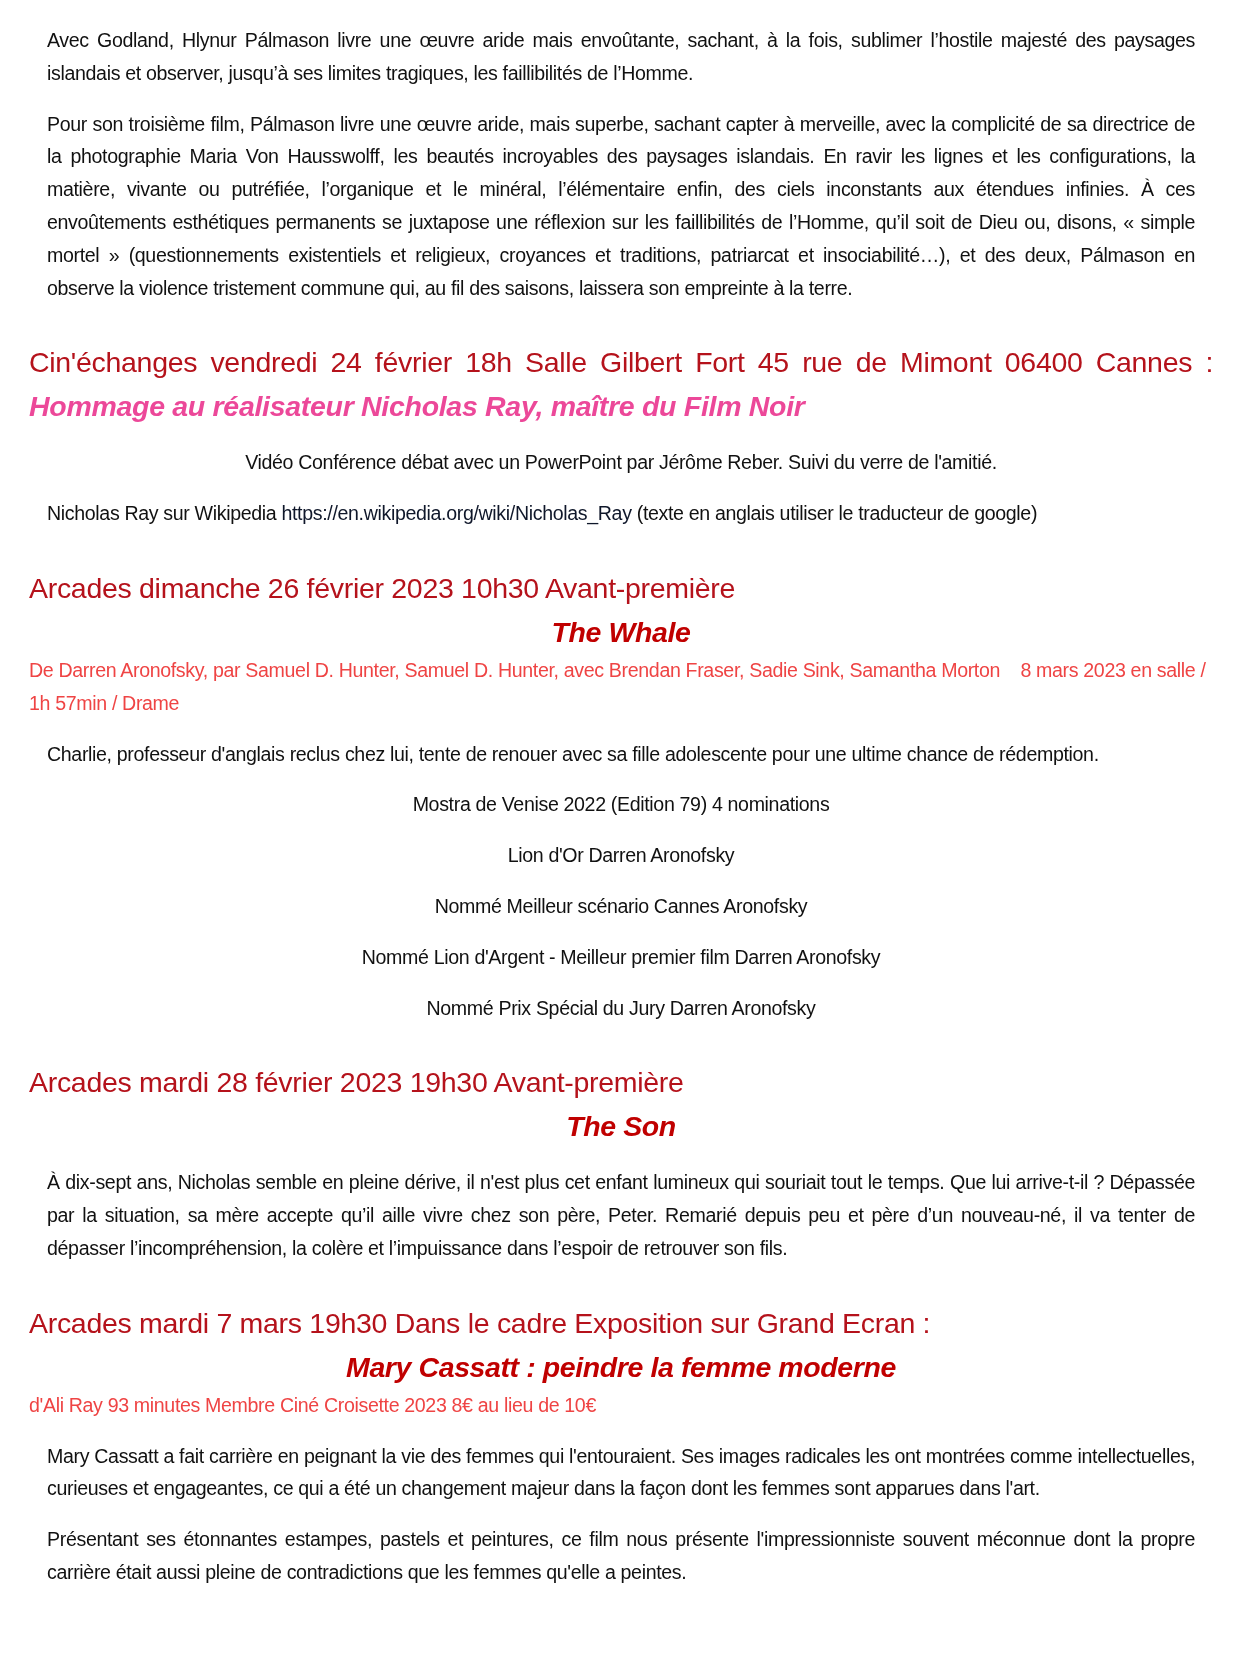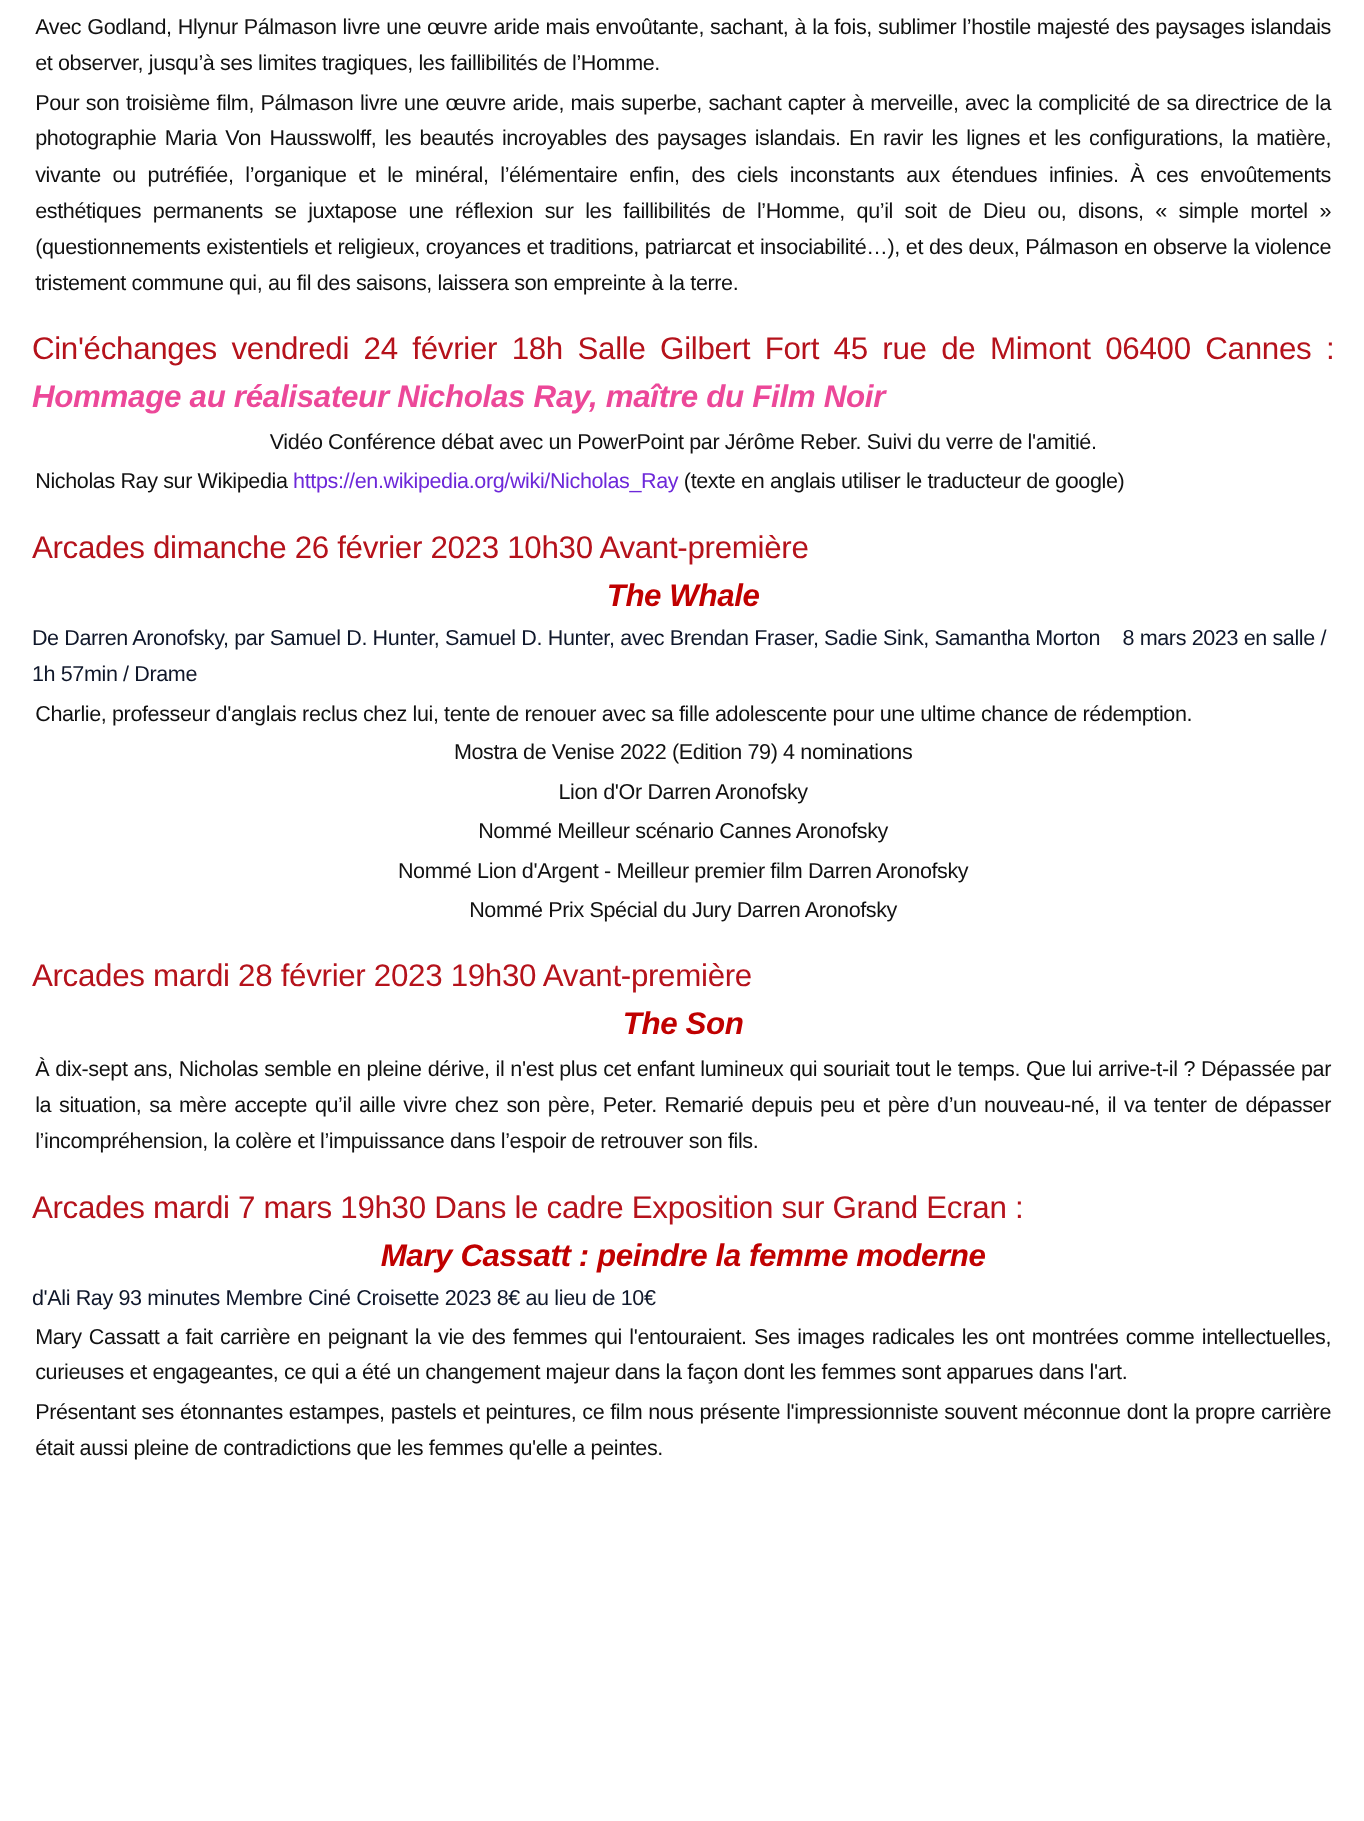--- a/index.html
+++ b/index.html
@@ -15,21 +15,21 @@
       padding: 6px 27px 0 29px;
       width: 1184px;
     }
     .body-text {
       font-size: 19.6px;
       line-height: 32.8px;
       text-align: justify;
       letter-spacing: -0.35px;
       margin: 0;
     }
-    .body-text p { margin: 3px; }
+    .body-text p { margin: 18px; }
     .left { text-align: center; }
     .event-heading {
       font-size: 28.5px;
       line-height: 44px;
       color: #b5121b;
       margin: 0;
       letter-spacing: -0.3px;
     }
     .event-heading.justify { text-align: justify; text-align-last: left; }
     .title-center {
@@ -43,26 +43,26 @@
       letter-spacing: -0.4px;
     }
     .inline-title {
       font-weight: bold;
       font-style: italic;
       color: #ec4899;
     }
     .credits {
       font-size: 19.6px;
       line-height: 32.8px;
-      color: #0f172a;
+      color: #ef4444;
       margin: 0;
       letter-spacing: -0.35px;
     }
     .gap-m { height: 18px; }
-    .url { color: #6d28d9; }
+    .url { color: #0f172a; }
   </style>
 </head>
 <body>
 
 <div class="page">
 
   <section>
     <div class="body-text">
       <p>Avec Godland, Hlynur Pálmason livre une œuvre aride mais envoûtante, sachant, à la fois, sublimer l’hostile majesté des paysages islandais et observer, jusqu’à ses limites tragiques, les faillibilités de l’Homme.</p>
       <p>Pour son troisième film, Pálmason livre une œuvre aride, mais superbe, sachant capter à merveille, avec la complicité de sa directrice de la photographie Maria Von Hausswolff, les beautés incroyables des paysages islandais. En ravir les lignes et les configurations, la matière, vivante ou putréfiée, l’organique et le minéral, l’élémentaire enfin, des ciels inconstants aux étendues infinies. À ces envoûtements esthétiques permanents se juxtapose une réflexion sur les faillibilités de l’Homme, qu’il soit de Dieu ou, disons, « simple mortel » (questionnements existentiels et religieux, croyances et traditions, patriarcat et insociabilité…), et des deux, Pálmason en observe la violence tristement commune qui, au fil des saisons, laissera son empreinte à la terre.</p>

